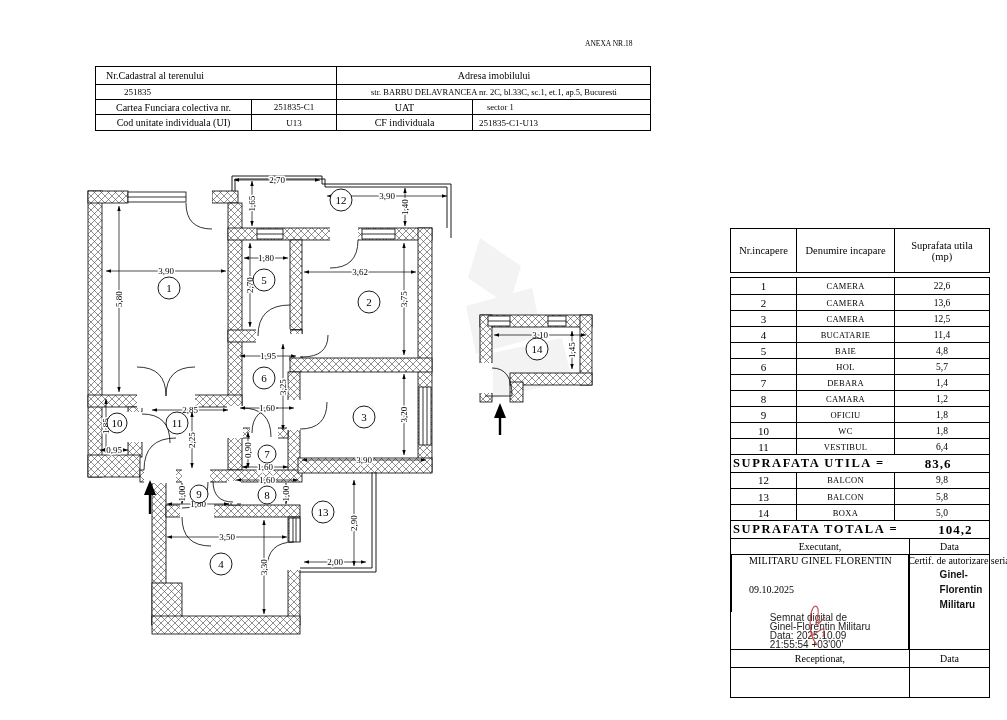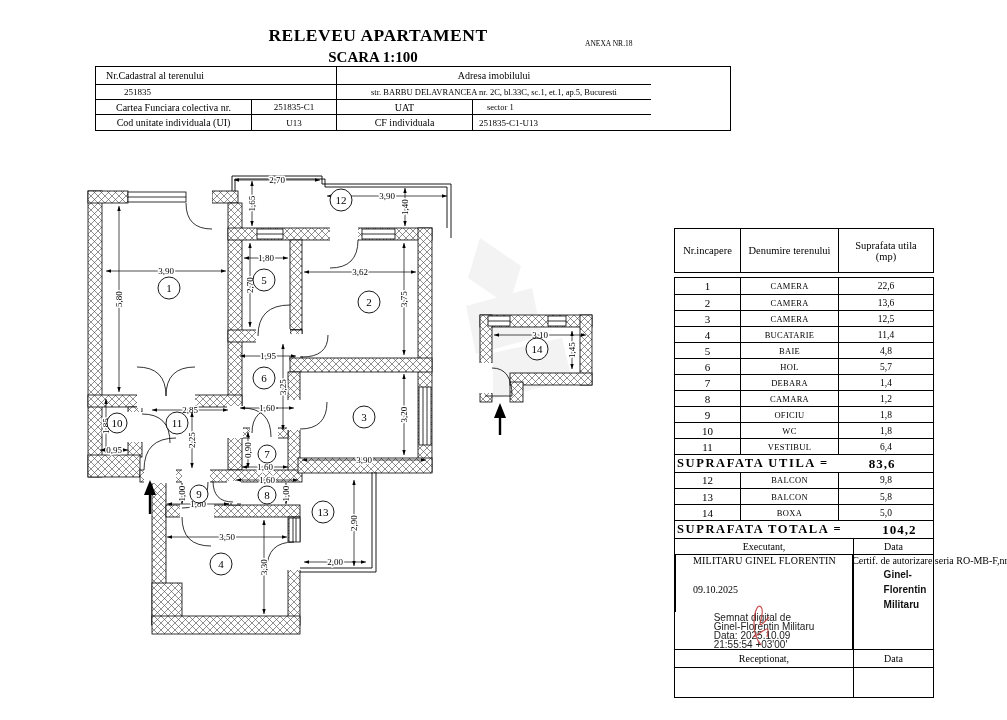--- a/index.html
+++ b/index.html
@@ -5,31 +5,31 @@
   * { margin:0; padding:0; box-sizing:border-box; }
   html,body { width:1007px; height:720px; background:#fff; font-family:"Liberation Serif",serif; color:#000; overflow:hidden; }
   .page { position:relative; width:1007px; height:720px; background:#fff; }
 
   
   .doc-title { position:absolute; left:0; top:25px; width:756px; text-align:center; font-size:17.5px; font-weight:bold; letter-spacing:.5px; }
   .doc-subtitle { position:absolute; left:0; top:49px; width:746px; text-align:center; font-size:15px; font-weight:bold; }
   .doc-annex { position:absolute; left:585px; top:39px; font-size:7.5px; }
 
   
-  .header-table { position:absolute; left:95px; top:66px; width:636px; border:1px solid #000; display:grid;
+  .header-table { position:absolute; left:95px; top:66px; width:556px; border:1px solid #000; display:grid;
                   grid-template-columns:155px 85px 136px 179px; grid-template-rows:17px 15px 15px 16px; font-size:10px; }
   .header-table > div { display:flex; align-items:center; justify-content:center; overflow:hidden; white-space:nowrap; }
   .ht-bl { border-left:1px solid #000; }
   .ht-bt { border-top:1px solid #000; }
   .sp2 { grid-column:span 2; }
   .al { justify-content:flex-start !important; }
   .fs9 { font-size:9px; } .fs85 { font-size:8.5px; }
 
   
-  .rooms-table { position:absolute; left:674px; top:228px; width:260px; }
+  .rooms-table { position:absolute; left:730px; top:228px; width:260px; }
   .rt-header { display:grid; grid-template-columns:65px 98px 95px; border:1px solid #000; height:45px; }
   .rt-header > div { display:flex; flex-direction:column; align-items:center; justify-content:center; text-align:center; font-size:10.5px; }
   .rt-header > div + div { border-left:1px solid #000; }
   .rt-rows { border:1px solid #000; margin-top:4px; }
   .rt-row { display:grid; grid-template-columns:65px 98px 95px; height:16px; }
   .rt-row + .rt-row { border-top:1px solid #000; }
   .rt-row > div { display:flex; align-items:center; justify-content:center; }
   .rt-row > div + div { border-left:1px solid #000; }
   .rc-nr { font-size:11px; } .rc-name { font-size:8.5px; letter-spacing:.3px; } .rc-val { font-size:9.5px; }
   .rt-total { display:flex; align-items:center; border:1px solid #000; border-top:none; height:18px; font-weight:bold;gap:40px; }
@@ -57,22 +57,20 @@
   
   .plan-svg { position:absolute; left:0; top:0; }
   .dimtext { font-family:"Liberation Serif",serif; font-size:9px; fill:#000; paint-order:stroke; stroke:#fff; stroke-width:3px; stroke-linejoin:round; }
   .roomnum { font-family:"Liberation Serif",serif; font-size:11px; fill:#000; }
 </style>
 </head>
 <body>
 
 <div class="page">
 
-  <div class="doc-title">RELEVEU APARTAMENT</div>
-  <div class="doc-subtitle">SCARA 1:100</div>
   <div class="doc-annex">ANEXA NR.18</div>
 
   <div class="header-table">
     <div class="sp2 al" style="padding-left:10px">Nr.Cadastral al terenului</div>
     <div class="sp2 ht-bl">Adresa imobilului</div>
     <div class="sp2 ht-bt al fs9" style="padding-left:28px">251835</div>
     <div class="sp2 ht-bl ht-bt fs85">str. BARBU DELAVRANCEA nr. 2C, bl.33C, sc.1, et.1, ap.5, Bucuresti</div>
     <div class="ht-bt">Cartea Funciara colectiva nr.</div>
     <div class="ht-bl ht-bt fs9">251835-C1</div>
     <div class="ht-bl ht-bt">UAT</div>
@@ -288,21 +286,21 @@
         <polygon points="144,495 156,495 150,480" fill="#000"></polygon>
         <line x1="150" y1="493" x2="150" y2="514" stroke="#000" stroke-width="2.4"></line>
         <polygon points="494,418 506,418 500,403" fill="#000"></polygon>
         <line x1="500" y1="416" x2="500" y2="435" stroke="#000" stroke-width="2.4"></line>
       </g>
   </svg>
 
   <div class="rooms-table">
     <div class="rt-header">
       <div>Nr.incapere</div>
-      <div>Denumire terenului</div>
+      <div>Denumire incapare</div>
       <div>
         <span>Suprafata utila</span>
         <span>(mp)</span>
       </div>
     </div>
     <div class="rt-rows" id="rows-main">
         <div class="rt-row">
           <div class="rc-nr">1</div>
           <div class="rc-name">CAMERA</div>
           <div class="rc-val">22,6</div>

